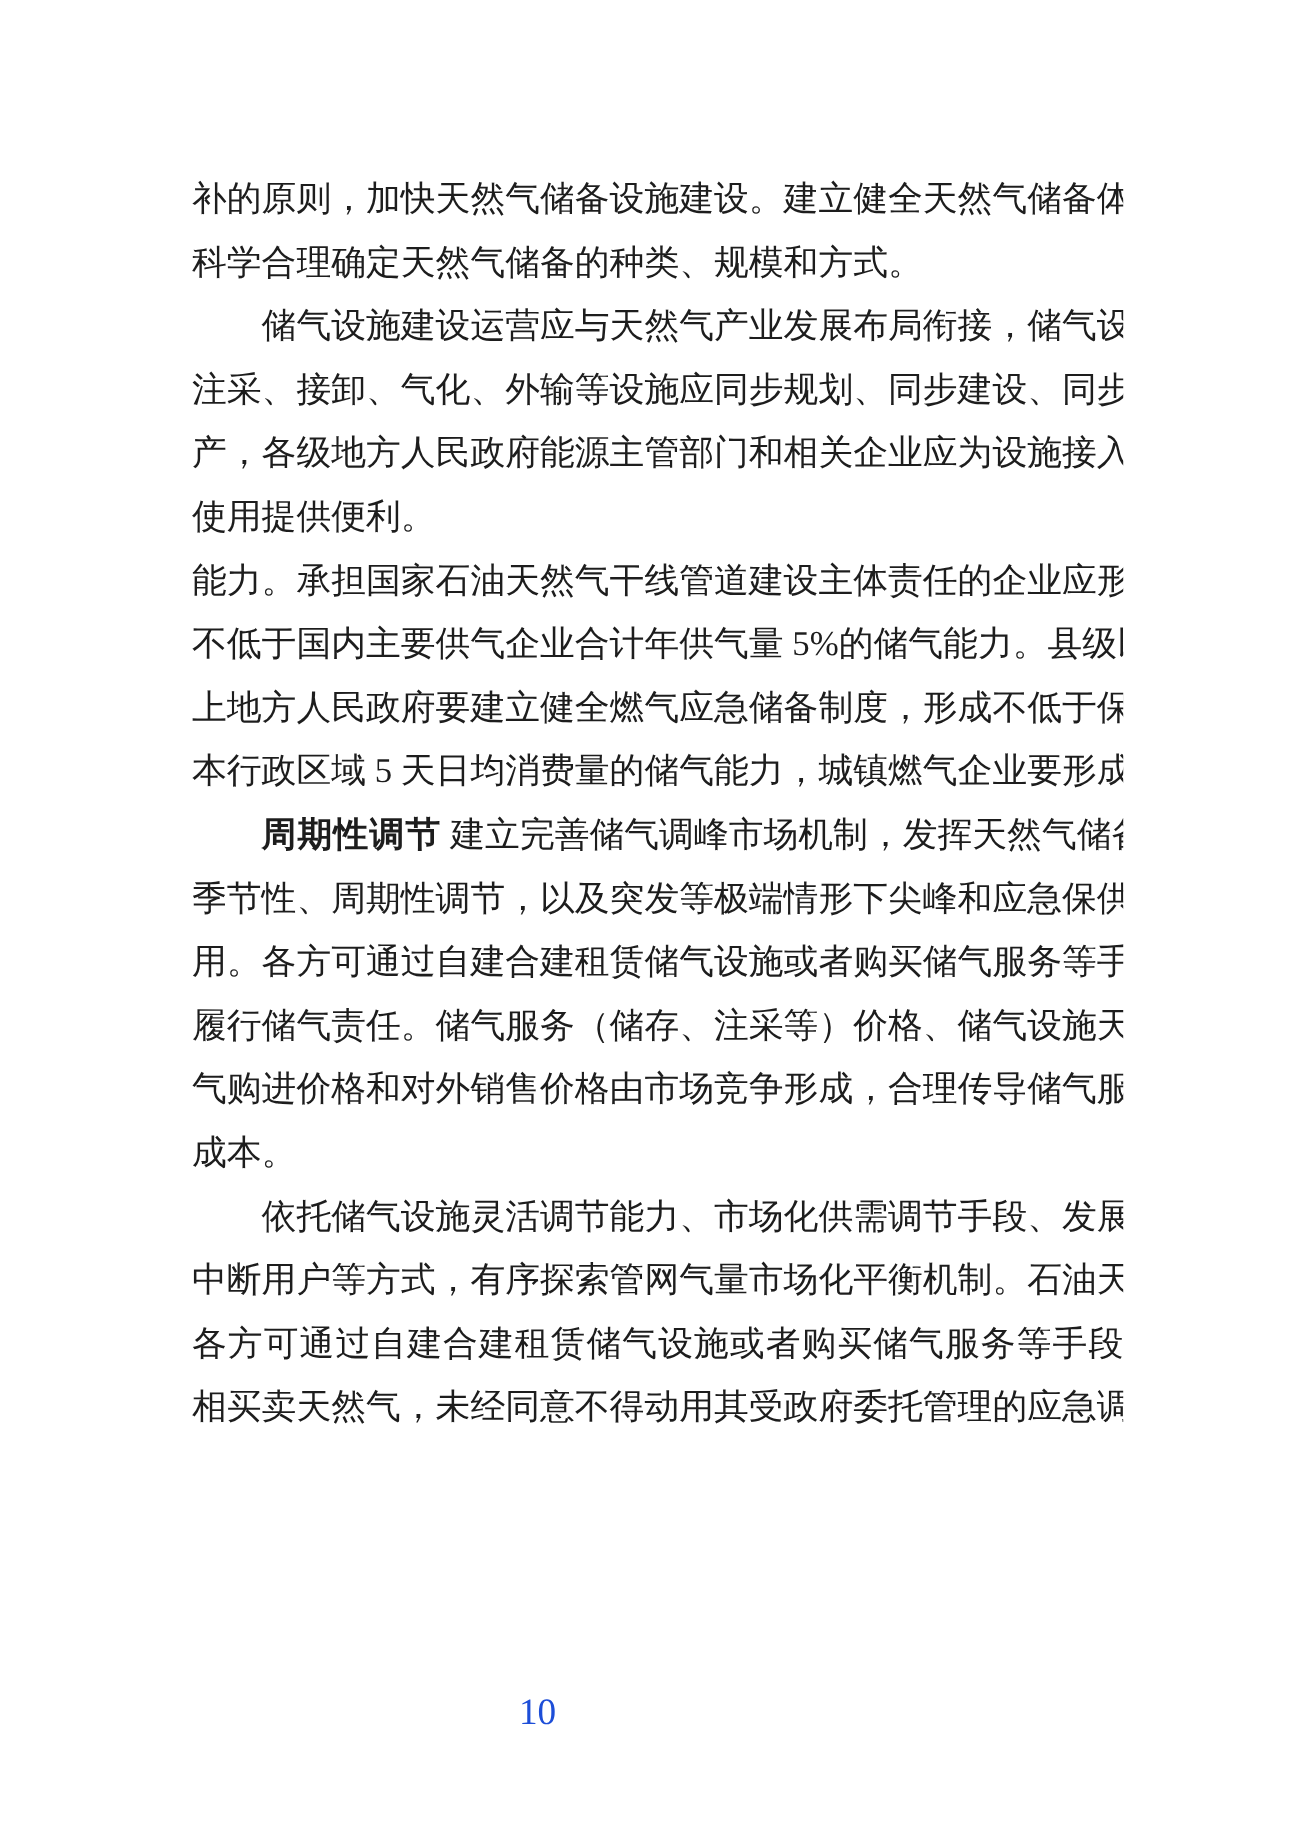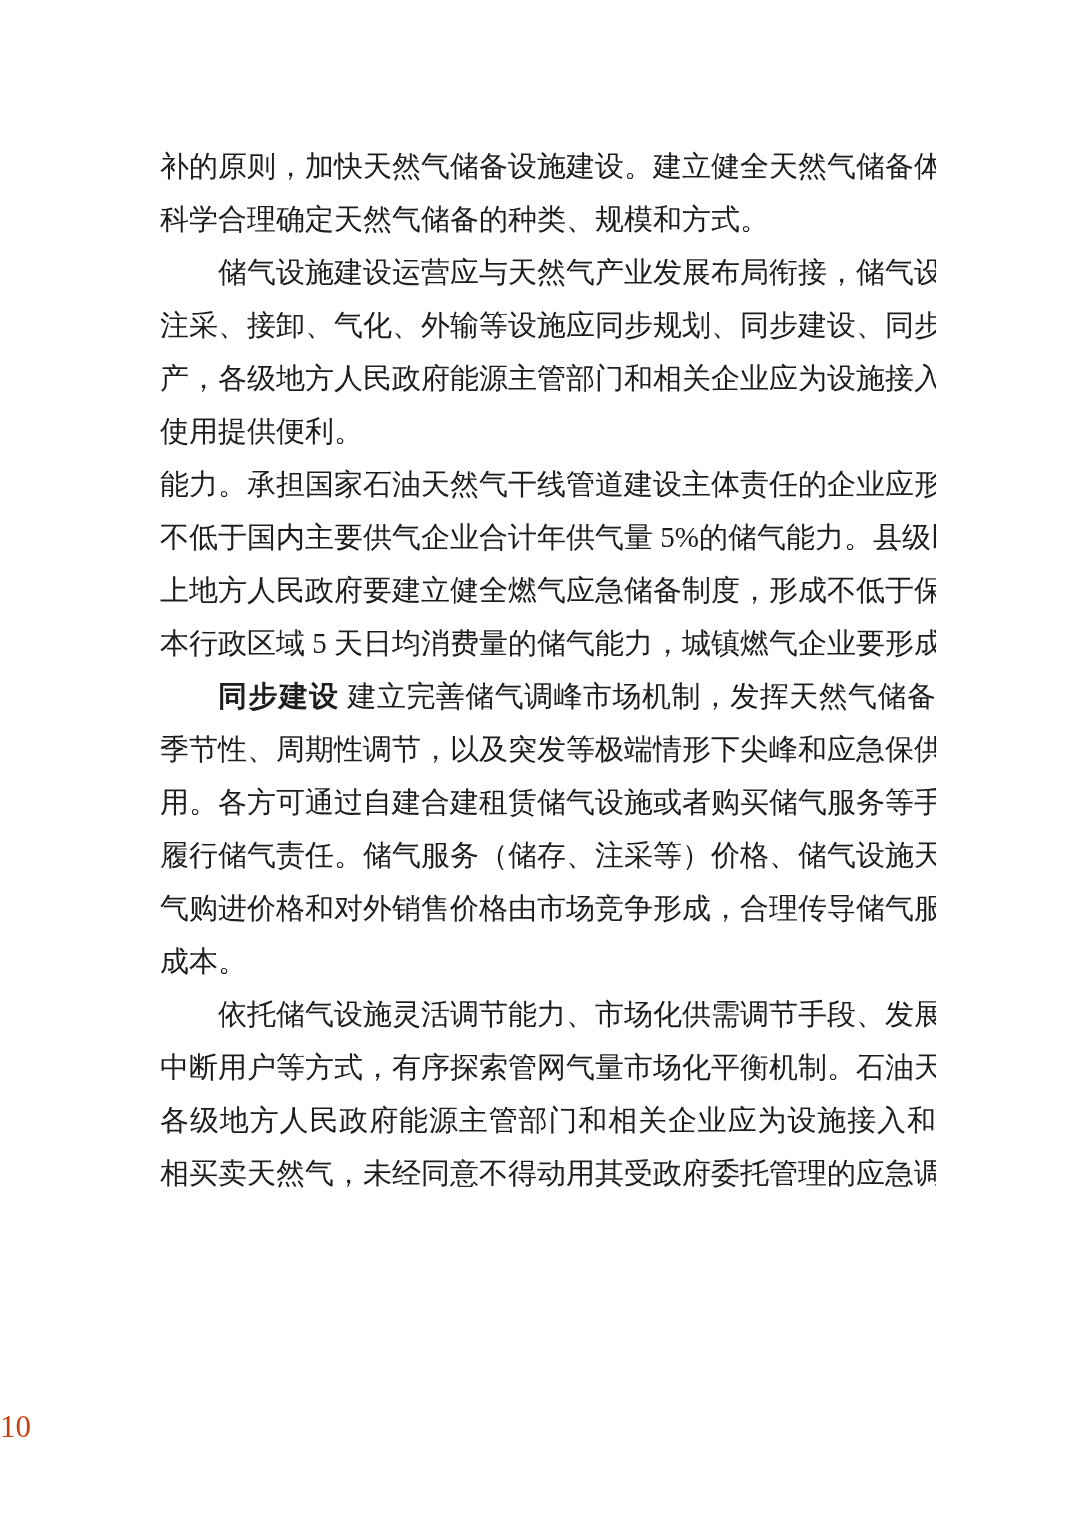--- a/index.html
+++ b/index.html
@@ -46,46 +46,46 @@
   .bold-run {
     font-family: "Liberation Sans", "DejaVu Sans", sans-serif;
     font-weight: 700;
     letter-spacing: 1px;
   }
   .page-footer {
     position: absolute;
     left: 0;
     top: 1404px;
     width: 896px;
-    text-align: left;
+    text-align: center;
     font-size: 31px;
     line-height: 46px;
-    color: #c2410c;
+    color: #1d4ed8;
   }
 </style>
 </head>
 <body>
 
 <div class="doc-page">
   <div class="doc-body">
       <div class="line"><span class="text-run">补的原则，加快天然气储备设施建设。建立健全天然气储备体系，</span></div>
       <div class="line last"><span class="text-run">科学合理确定天然气储备的种类、规模和方式。</span></div>
       <div class="line indent"><span class="text-run">储气设施建设运营应与天然气产业发展布局衔接，储气设施</span></div>
       <div class="line"><span class="text-run">注采、接卸、气化、外输等设施应同步规划、同步建设、同步投</span></div>
       <div class="line"><span class="text-run">产，各级地方人民政府能源主管部门和相关企业应为设施接入和</span></div>
       <div class="line last"><span class="text-run">使用提供便利。</span></div>
       <div class="line"><span class="text-run">能力。承担国家石油天然气干线管道建设主体责任的企业应形成</span></div>
       <div class="line"><span class="text-run">不低于国内主要供气企业合计年供气量 5%的储气能力。县级以</span></div>
       <div class="line"><span class="text-run">上地方人民政府要建立健全燃气应急储备制度，形成不低于保障</span></div>
       <div class="line"><span class="text-run">本行政区域 5 天日均消费量的储气能力，城镇燃气企业要形成不</span></div>
-      <div class="line indent"><span class="bold-run">同步建设</span><span class="text-run"> 建立完善储气调峰市场机制，发挥天然气储备</span></div>
+      <div class="line indent"><span class="bold-run">周期性调节</span><span class="text-run"> 建立完善储气调峰市场机制，发挥天然气储备</span></div>
       <div class="line"><span class="text-run">季节性、周期性调节，以及突发等极端情形下尖峰和应急保供作</span></div>
       <div class="line"><span class="text-run">用。各方可通过自建合建租赁储气设施或者购买储气服务等手段</span></div>
       <div class="line"><span class="text-run">履行储气责任。储气服务（储存、注采等）价格、储气设施天然</span></div>
       <div class="line"><span class="text-run">气购进价格和对外销售价格由市场竞争形成，合理传导储气服务</span></div>
       <div class="line last"><span class="text-run">成本。</span></div>
       <div class="line indent"><span class="text-run">依托储气设施灵活调节能力、市场化供需调节手段、发展可</span></div>
       <div class="line"><span class="text-run">中断用户等方式，有序探索管网气量市场化平衡机制。石油天然</span></div>
-      <div class="line"><span class="text-run">各级地方人民政府能源主管部门和相关企业应为设施接入和</span></div>
+      <div class="line"><span class="text-run">各方可通过自建合建租赁储气设施或者购买储气服务等手段</span></div>
       <div class="line"><span class="text-run">相买卖天然气，未经同意不得动用其受政府委托管理的应急调节</span></div>
     </div>
   <div class="page-footer">10</div>
 </div>
 
 </body></html>

